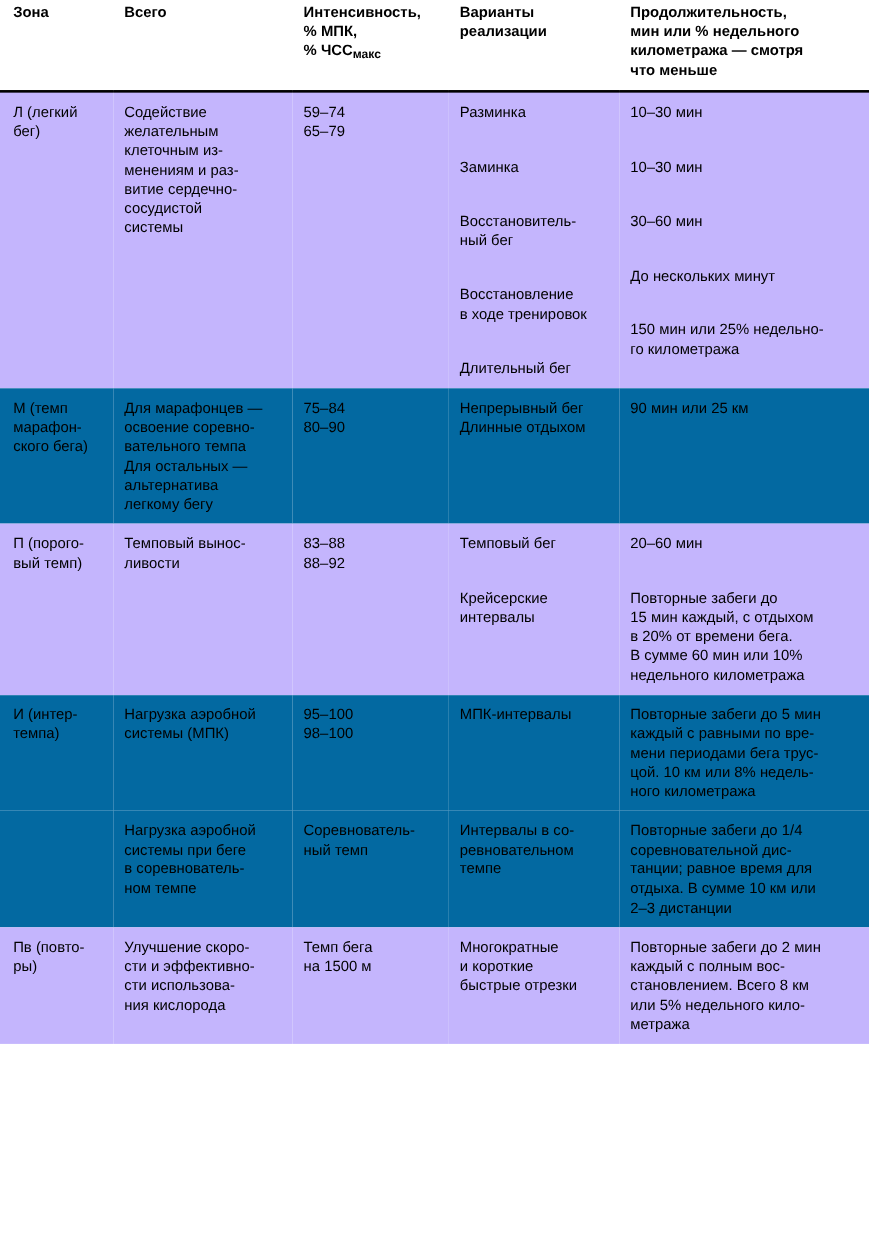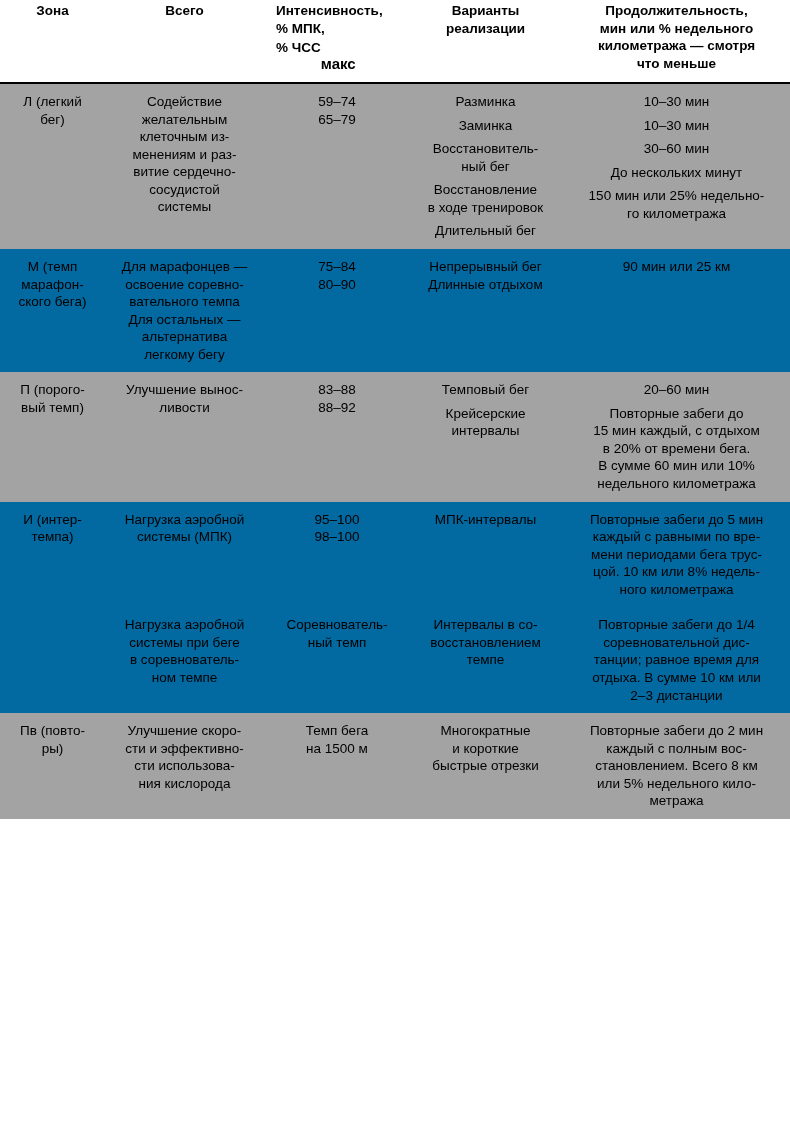--- a/index.html
+++ b/index.html
@@ -39,34 +39,34 @@
   thead th.first { padding-left: 12px; }
 
   tbody td {
     vertical-align: top;
     line-height: 1.30;
     padding: 9px 10px 9px 10px;
     background: #0369a1;
   }
   tbody td.first { padding-left: 12px; }
 
-  tr.shaded td { background: #a3a3a3; }
+  tr.shaded td { background: #c4b5fd; }
   .subrow {
     display: block;
   }
   .subrow + .subrow {
-    margin-top: 6px;
+    margin-top: 32px;
   }
   .sub {
-    font-size: 15px;
+    font-size: 11px;
     vertical-align: baseline;
     position: relative;
-    top: 17px;
-  }
-  .nowrapish { white-space: pre-line; text-align: center; }
+    top: 3px;
+  }
+  .nowrapish { white-space: pre-line; }
 </style>
 </head>
 <body>
 
 <table class="zones">
   <colgroup>
     <col class="c0">
       <col class="c1">
       <col class="c2">
       <col class="c3">
@@ -133,21 +133,21 @@
       <td class="nowrapish">75–84
 80–90</td>
       <td class="nowrapish">Непрерывный бег
 Длинные отдыхом</td>
       <td class="nowrapish">90 мин или 25 км</td>
     </tr>
 
     <tr class="shaded">
       <td class="first nowrapish">П (порого-
 вый темп)</td>
-      <td class="nowrapish">Улучшение вынос-
+      <td class="nowrapish">Темповый вынос-
 ливости</td>
       <td class="nowrapish">83–88
 88–92</td>
       <td>
         <span class="subrow nowrapish">Темповый бег</span>
         <span class="subrow nowrapish">Крейсерские
 интервалы</span>
       </td>
       <td>
         <span class="subrow nowrapish">20–60 мин</span>
@@ -176,21 +176,21 @@
 
     <tr>
       <td class="first"></td>
       <td class="nowrapish">Нагрузка аэробной
 системы при беге
 в соревновател­ь-
 ном темпе</td>
       <td class="nowrapish">Соревновател­ь-
 ный темп</td>
       <td class="nowrapish">Интервалы в со-
-восстановлением
+ревновательном
 темпе</td>
       <td class="nowrapish">Повторные забеги до 1/4
 соревновательной дис-
 танции; равное время для
 отдыха. В сумме 10 км или
 2–3 дистанции</td>
     </tr>
 
     <tr class="shaded">
       <td class="first nowrapish">Пв (повто-

